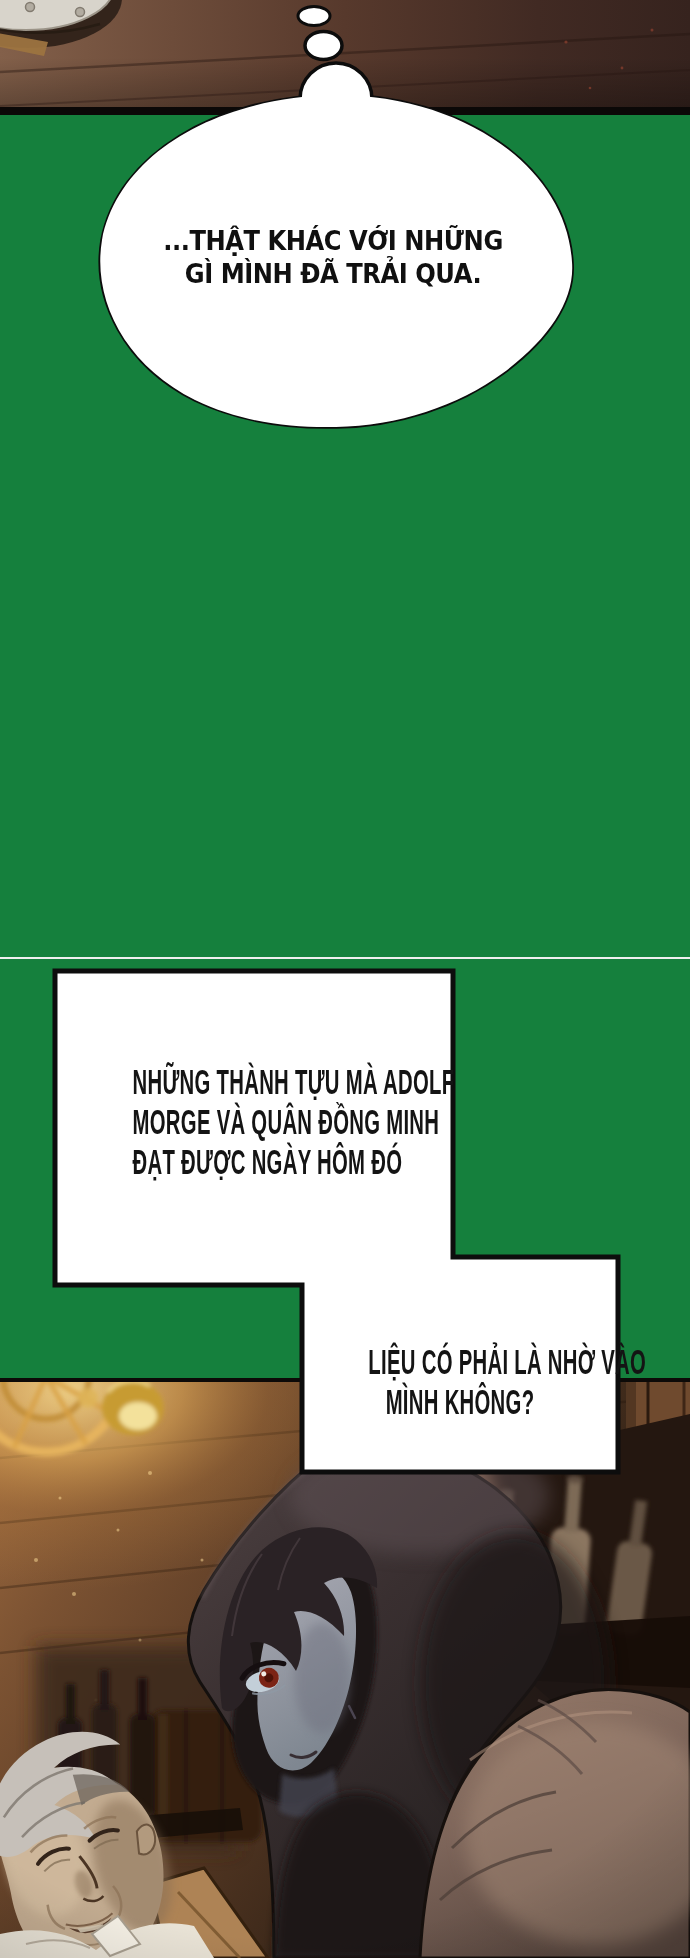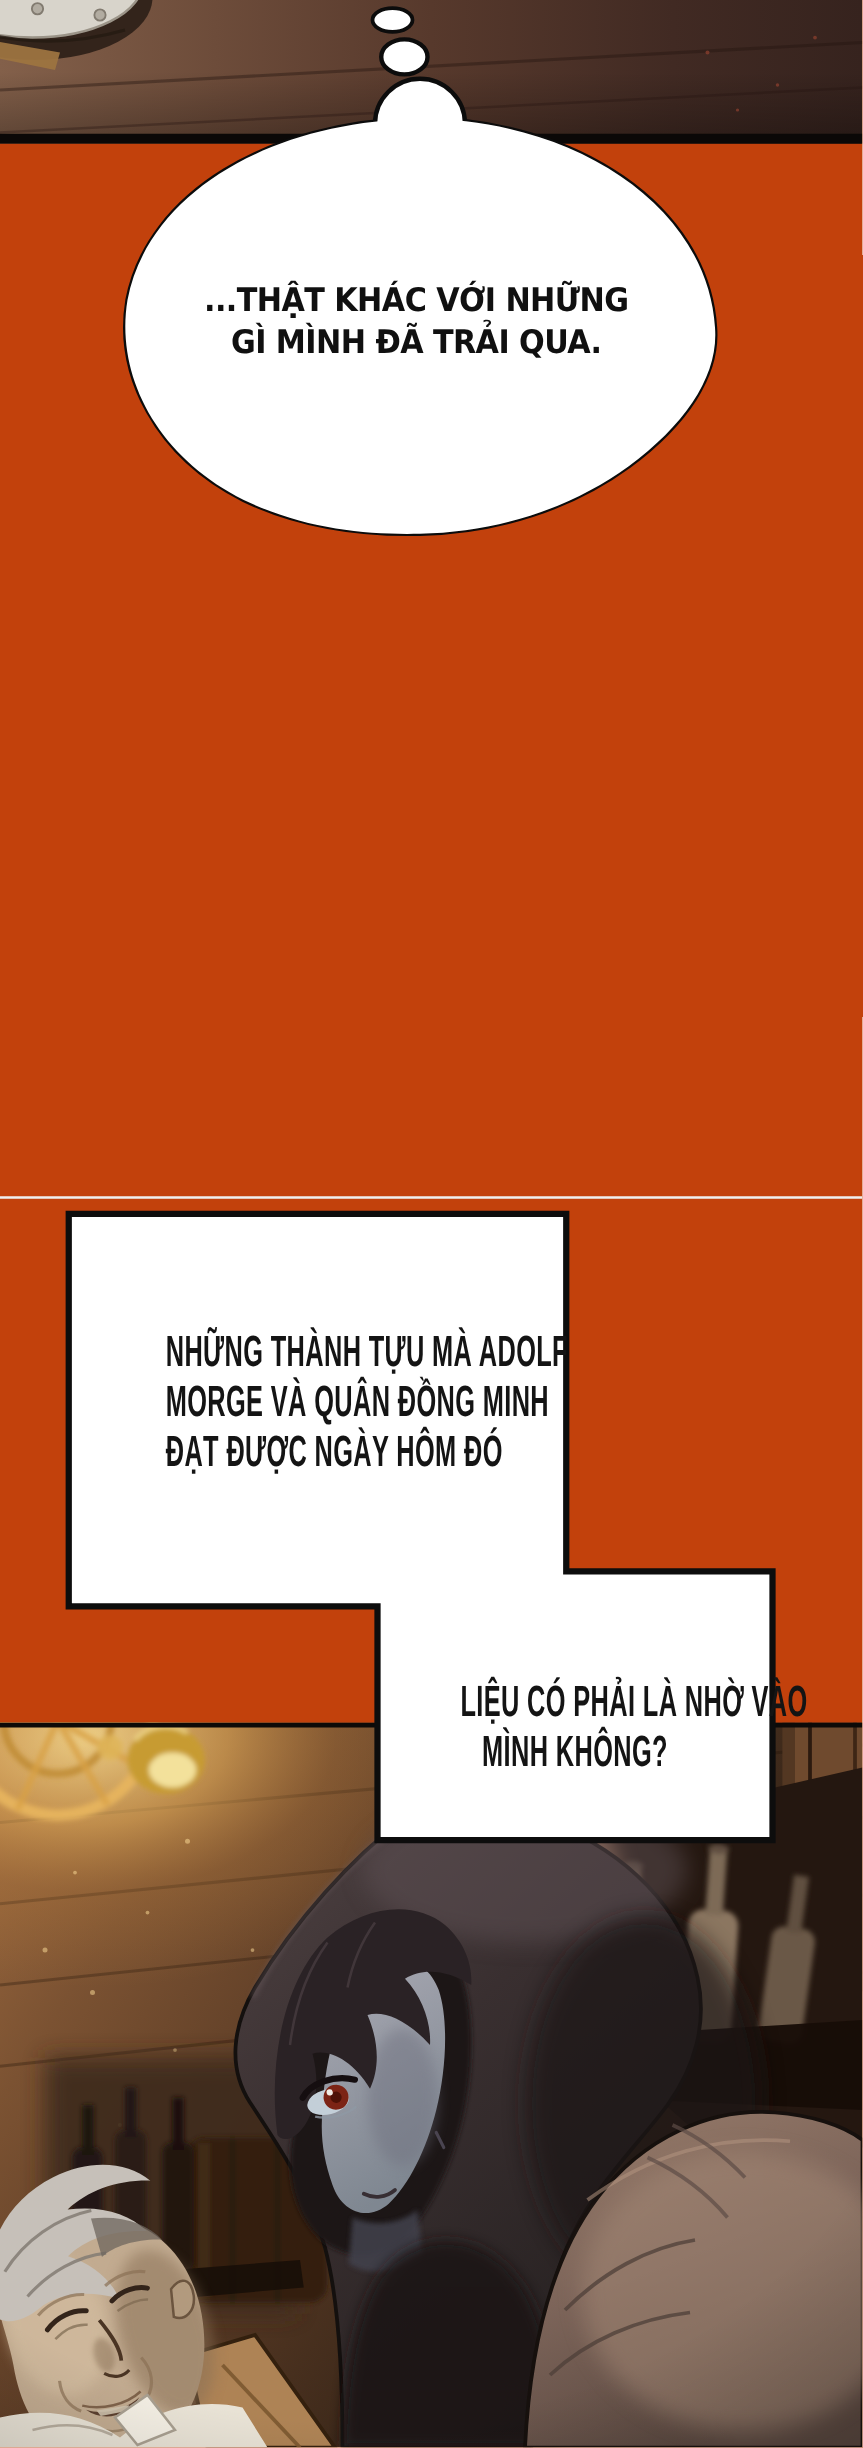--- a/index.html
+++ b/index.html
@@ -1,16 +1,16 @@
 <!DOCTYPE html>
 <html><head>
 <meta charset="utf-8">
 <style>
   html,body{margin:0;padding:0;background:#ffffff;}
-  .page{position:relative;width:690px;height:1958px;background:#c2410c;overflow:hidden;
+  .page{position:relative;width:690px;height:1958px;background:#15803d;overflow:hidden;
         font-family:"Liberation Sans",sans-serif;}
   .panel-top{position:absolute;left:0;top:0;width:690px;height:115px;z-index:1;display:block;}
   .bubble-svg{position:absolute;left:0;top:0;width:690px;height:450px;z-index:2;display:block;}
   .bubble-text{position:absolute;left:93px;top:225px;width:480px;z-index:3;
         font-family:"DejaVu Sans",sans-serif;font-weight:700;font-size:26px;line-height:33px;
         letter-spacing:-0.5px;color:#101010;text-align:center;transform:scaleX(.93);
         transform-origin:50% 0;white-space:nowrap;}
   .seam{position:absolute;left:0;top:957px;width:690px;height:2px;background:#efefef;z-index:0;}
   .panel-bottom{position:absolute;left:0;top:1378px;width:690px;height:580px;z-index:1;display:block;}
   .caption-svg{position:absolute;left:0;top:0;width:690px;height:1958px;z-index:4;display:block;pointer-events:none;}

